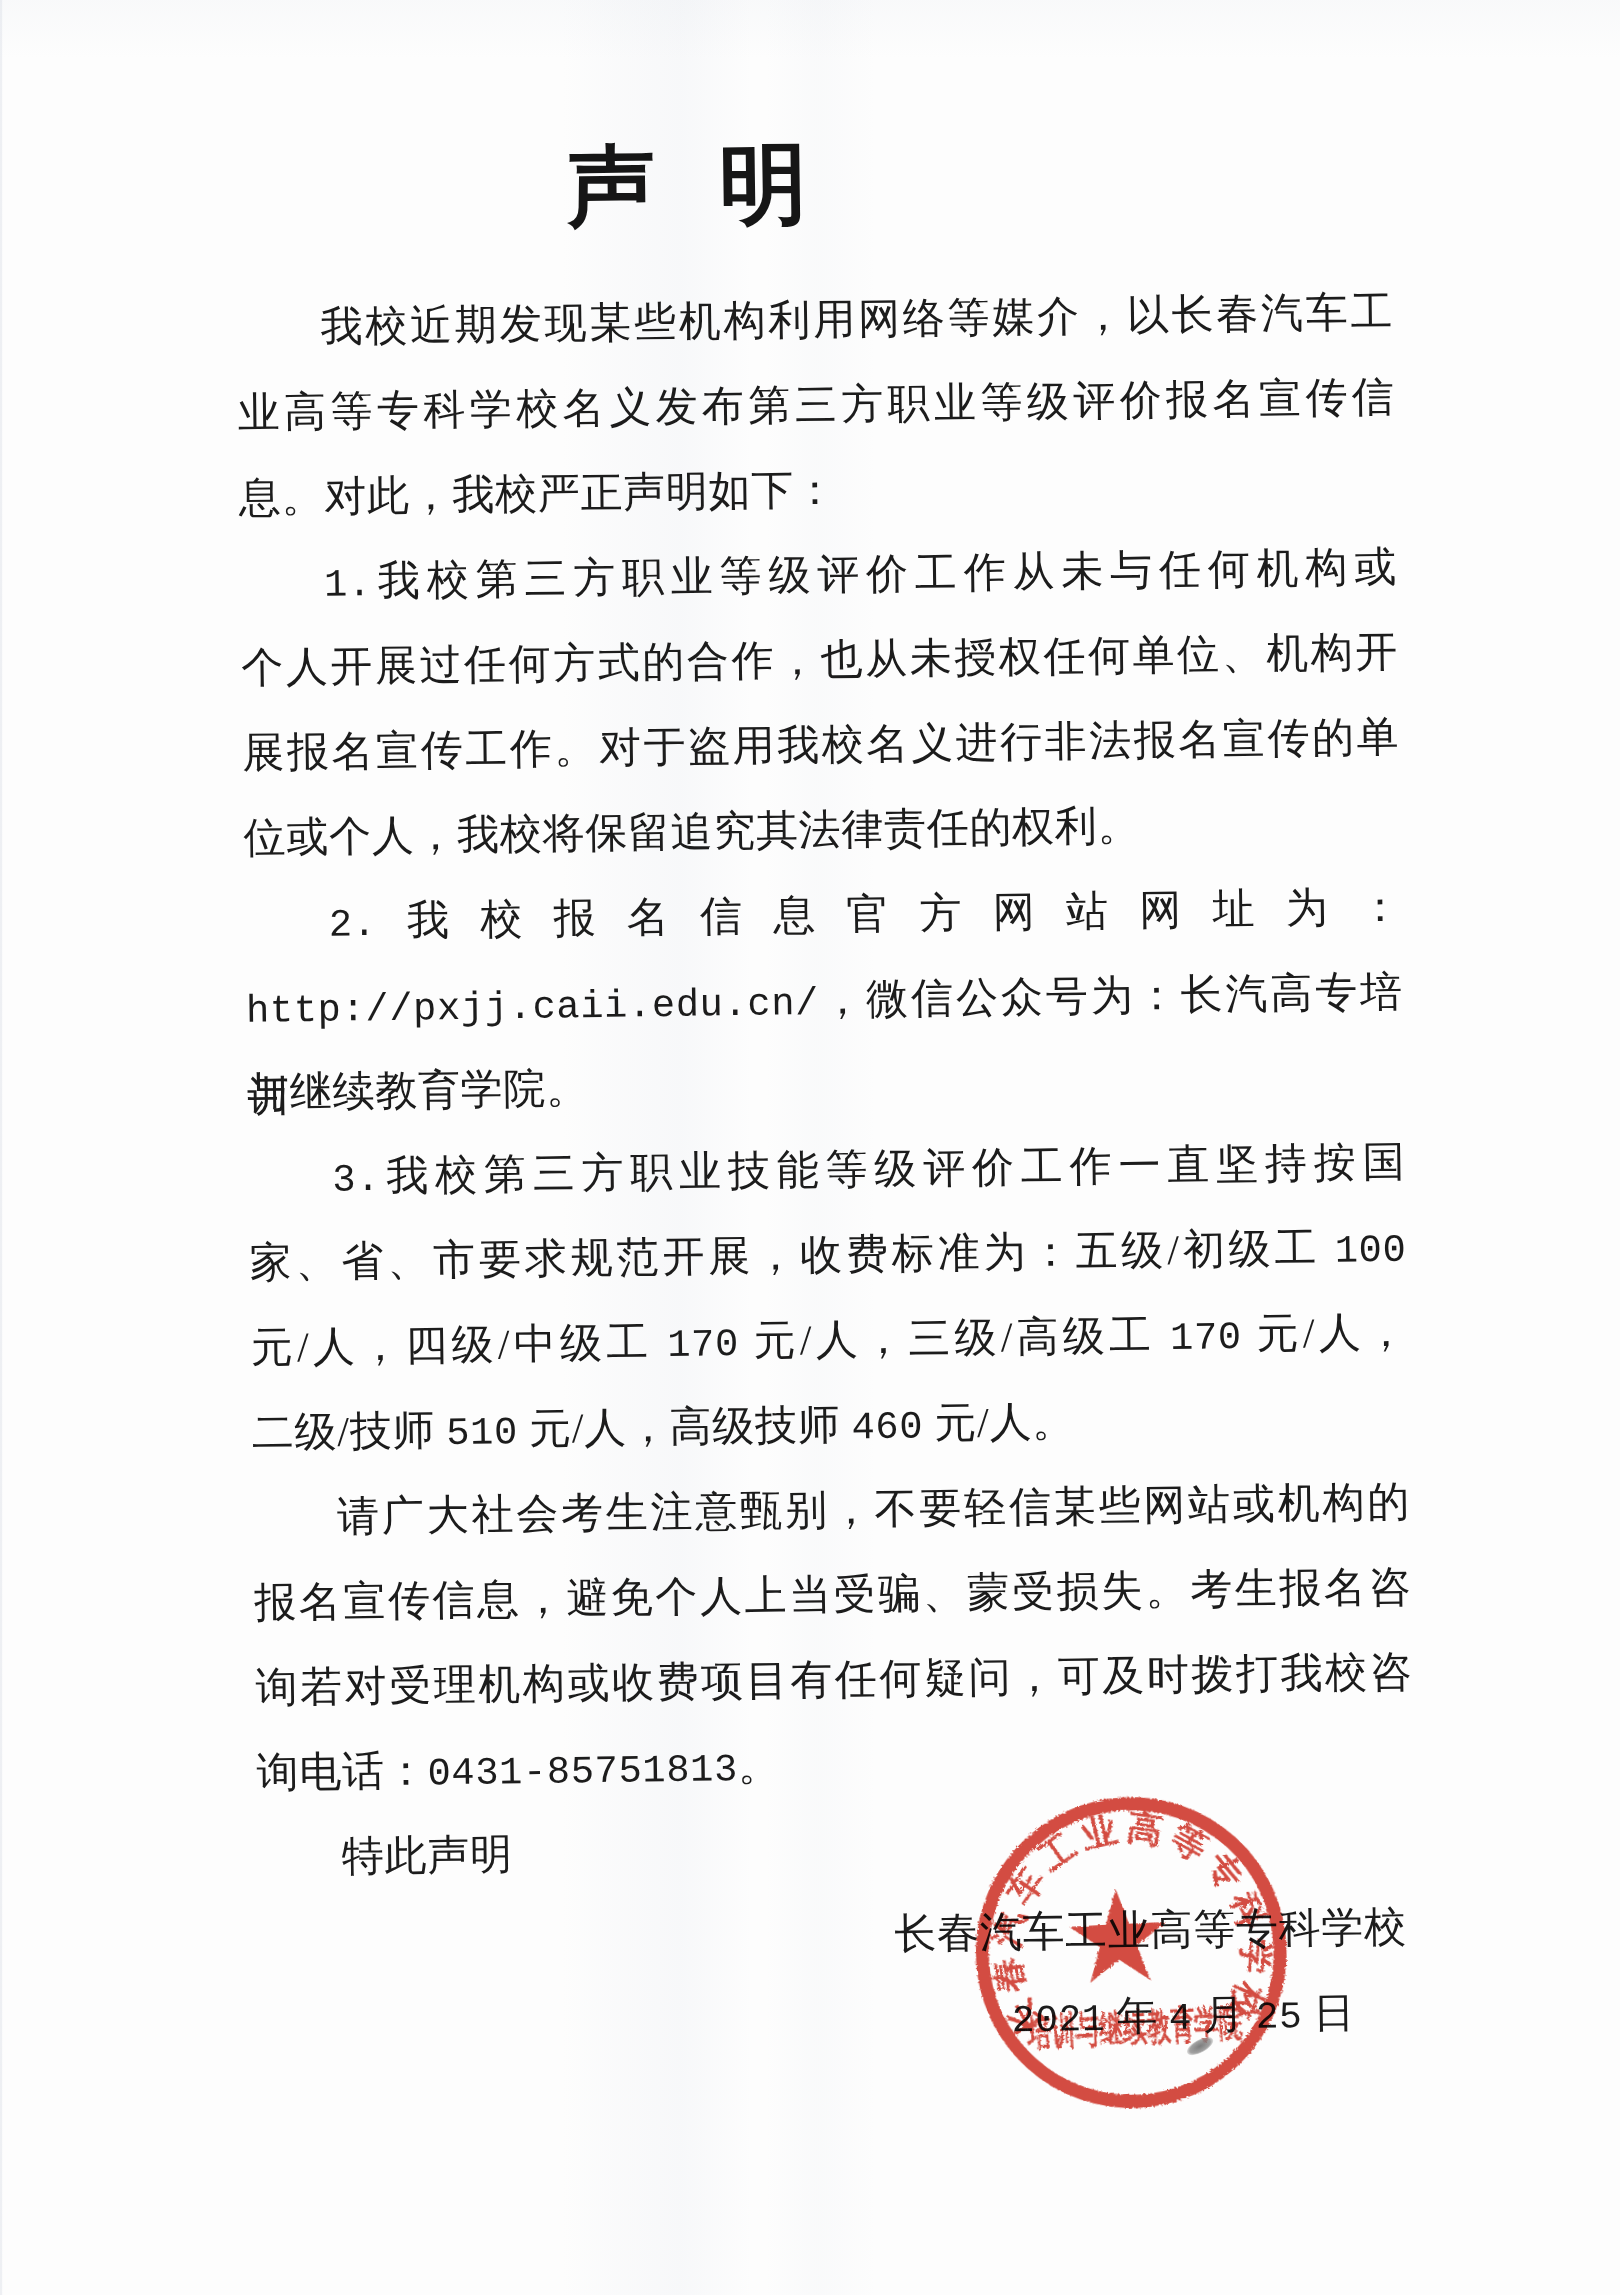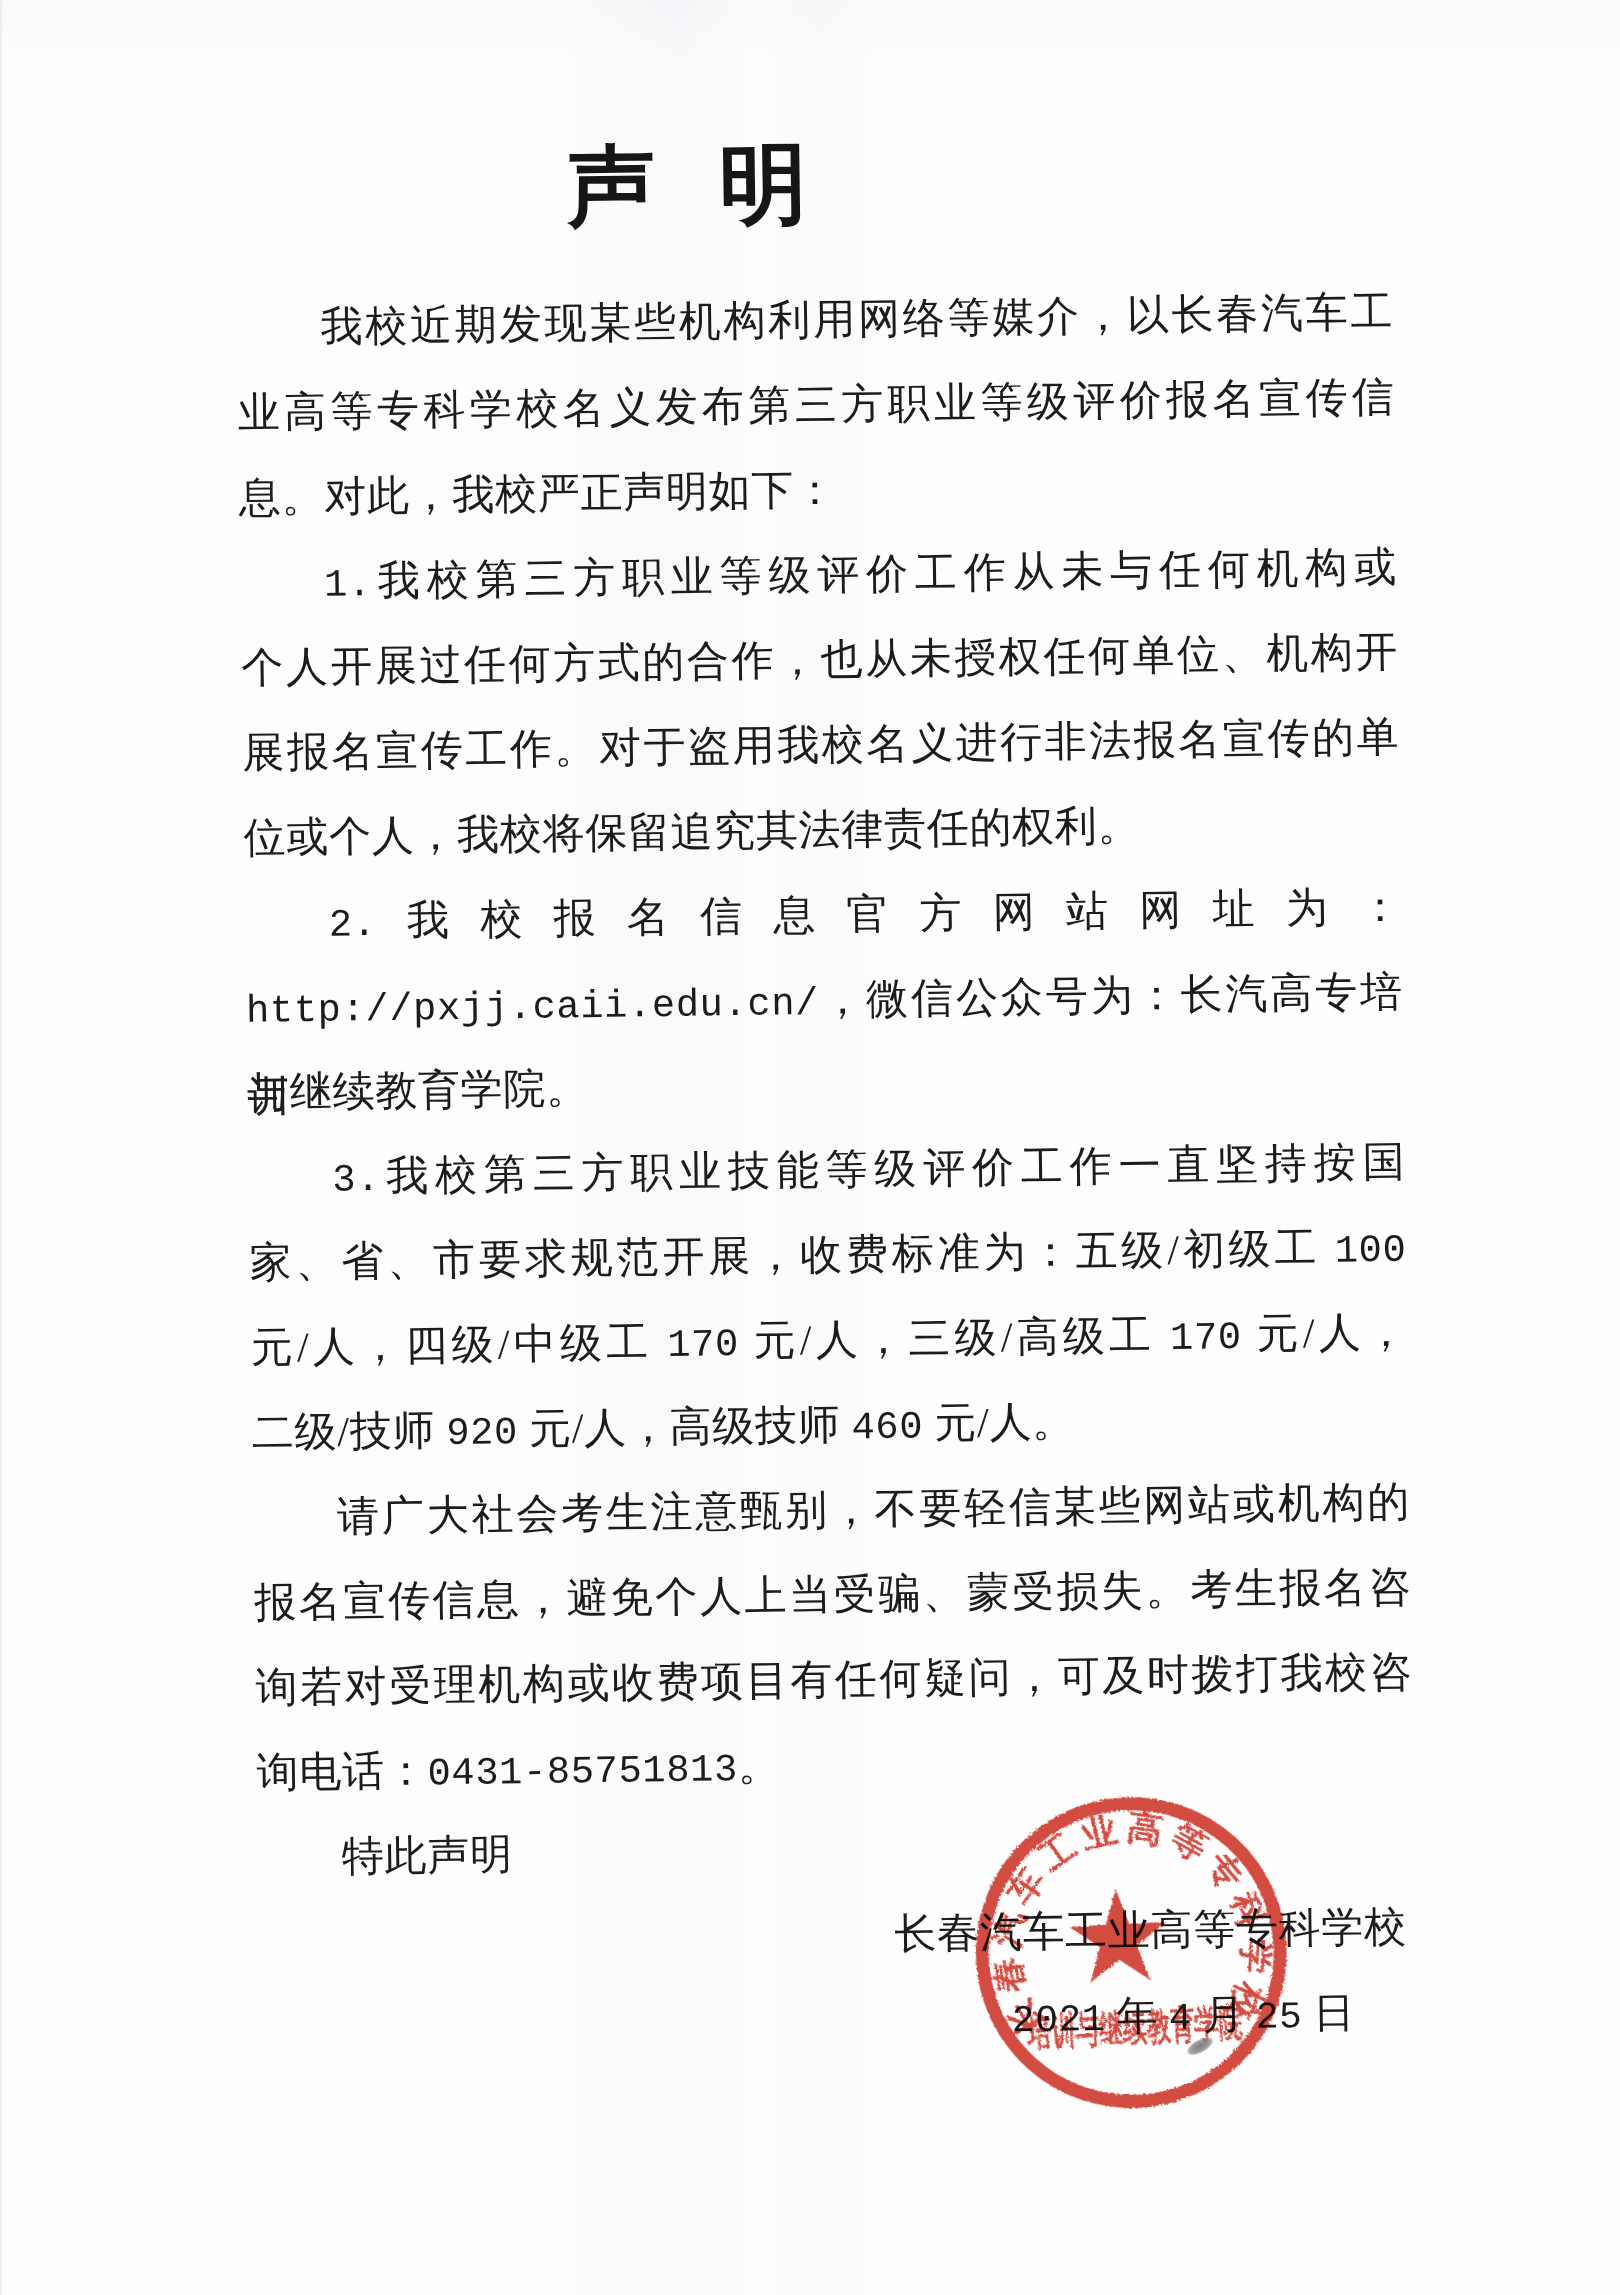--- a/index.html
+++ b/index.html
@@ -96,21 +96,21 @@
       <div class="line l-full">展报名宣传工作。对于盗用我校名义进行非法报名宣传的单</div>
       <div class="line">位或个人，我校将保留追究其法律责任的权利。</div>
 
       <div class="line l-indent l-full"><span class="mono">2.</span><span>我校报名信息官方网站网址为：</span></div>
       <div class="line l-full"><span class="mono">http://pxjj.caii.edu.cn/</span><span>，微信公众号为：长汽高专培训</span></div>
       <div class="line">与继续教育学院。</div>
 
       <div class="line l-indent l-full"><span class="mono">3.</span><span>我校第三方职业技能等级评价工作一直坚持按国</span></div>
       <div class="line l-full"><span>家、省、市要求规范开展，收费标准为：五级/初级工 </span><span class="mono">100</span></div>
       <div class="line l-full"><span>元/人，四级/中级工 </span><span class="mono">170</span><span> 元/人，三级/高级工 </span><span class="mono">170</span><span> 元/人，</span></div>
-      <div class="line"><span>二级/技师 </span><span class="mono">920</span><span> 元/人，高级技师 </span><span class="mono">460</span><span> 元/人。</span></div>
+      <div class="line"><span>二级/技师 </span><span class="mono">510</span><span> 元/人，高级技师 </span><span class="mono">460</span><span> 元/人。</span></div>
 
       <div class="line l-indent l-full">请广大社会考生注意甄别，不要轻信某些网站或机构的</div>
       <div class="line l-full">报名宣传信息，避免个人上当受骗、蒙受损失。考生报名咨</div>
       <div class="line l-full">询若对受理机构或收费项目有任何疑问，可及时拨打我校咨</div>
       <div class="line"><span>询电话：</span><span class="mono">0431-85751813</span><span>。</span></div>
 
       <div class="line l-indent">特此声明</div>
 
       <div class="line sig">长春汽车工业高等专科学校</div>
       <div class="line date"><span class="mono">2021</span><span> 年 </span><span class="mono">4</span><span> 月 </span><span class="mono">25</span><span> 日</span></div>

